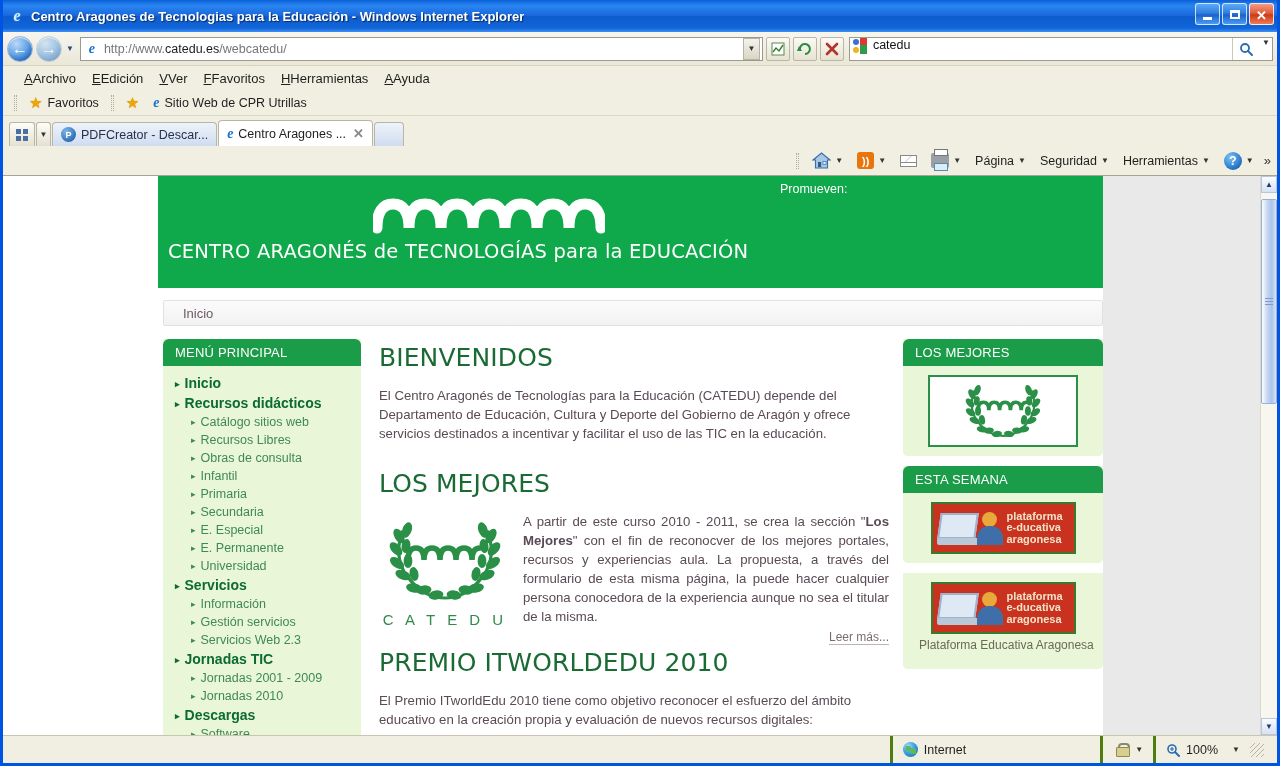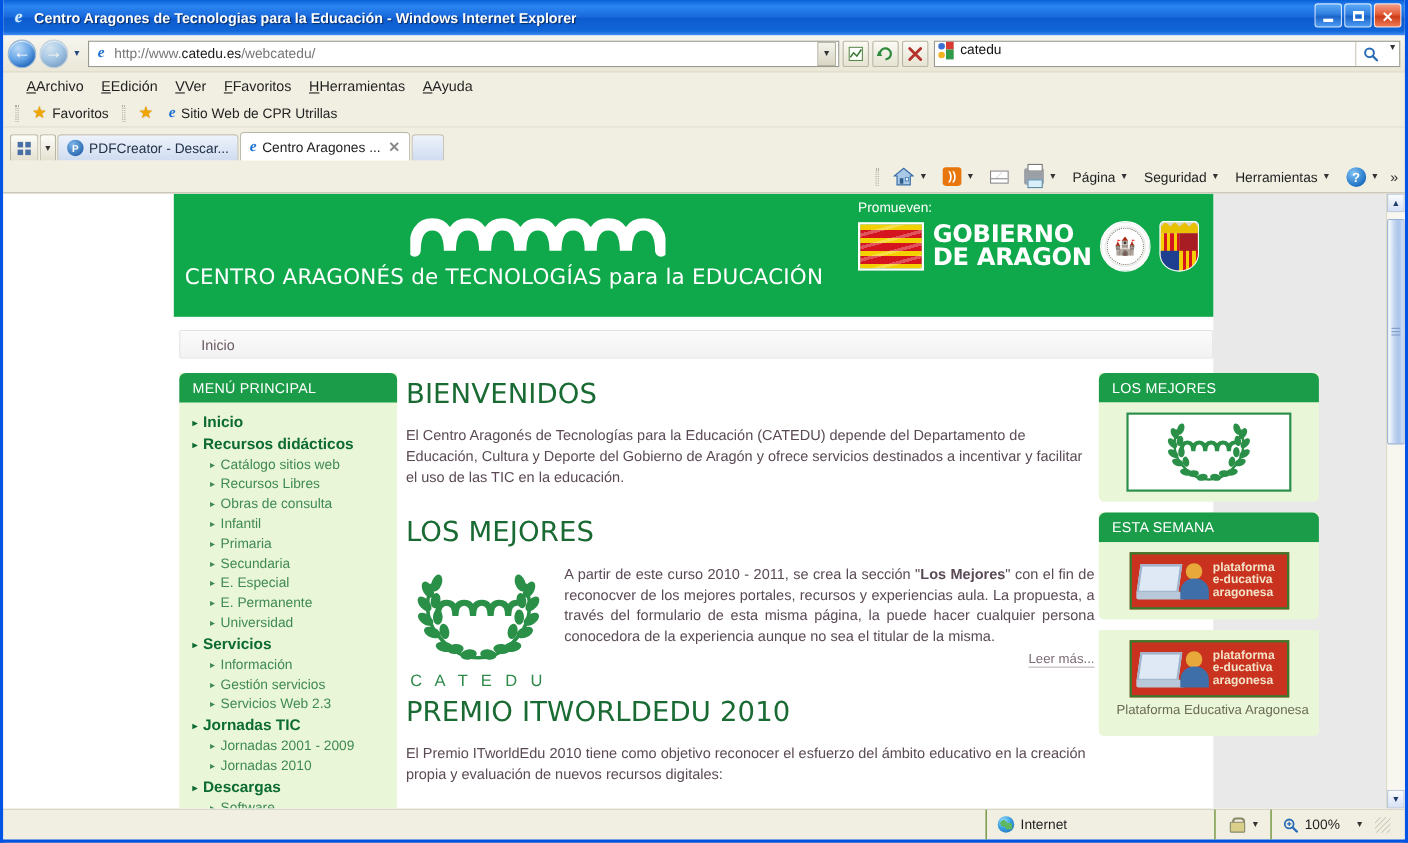--- a/index.html
+++ b/index.html
@@ -250,21 +250,21 @@
   
   .crumbbar {
     margin: 12px 0 0 160px; width: 940px; height: 26px;
     background: linear-gradient(180deg,#fbfbfb,#f2f2f2);
     border: 1px solid #e2e2e2; border-radius: 2px;
     display: flex; align-items: center; padding-left: 19px;
     color: #6b5a64; font-size: 13px;
   }
 
   
-  .cols { display: flex; margin: 13px 0 0 160px; width: 1036px; gap: 0; align-items: flex-start; }
+  .cols { display: flex; margin: 13px 0 0 160px; width: 940px; gap: 10px; align-items: flex-start; }
   .col-left { width: 198px; flex: 0 0 198px; }
   .col-main { flex: 1; padding: 0 4px 0 8px; }
   .col-right { width: 200px; flex: 0 0 200px; }
 
   .modbox { background: #eaf6d8; border-radius: 0 0 5px 5px; padding-bottom: 8px; }
   .modhead {
     background: #1a9c49; color: #fff; font-size: 13px;
     padding: 6px 12px; border-radius: 6px 6px 0 0; letter-spacing: .2px;
   }
   .menu ul { list-style: none; margin: 0; padding: 7px 0 0 0; }
@@ -339,21 +339,21 @@
   .sc-grip { width: 8px; height: 7px; border-top: 1px solid #7d9cc8; border-bottom: 1px solid #7d9cc8; }
   .sc-grip::after { content:""; display:block; margin-top:2px; border-top:1px solid #7d9cc8; }
 
   
   .statusbar {
     height: 28px; flex: 0 0 28px; background: #f1efe2;
     border-top: 1px solid #c9c5b2; display: flex; align-items: center;
     font-size: 12.5px; color: #1f1f1f;
   }
   .sb-left { flex: 1; }
-  .sb-zone { display: flex; align-items: center; gap: 6px; padding: 0 10px; border-left: 1px solid #4d7c0f; height: 100%; }
+  .sb-zone { display: flex; align-items: center; gap: 6px; padding: 0 10px; border-left: 3px solid #4d7c0f; height: 100%; }
   .globe {
     width: 15px;height:15px;border-radius:50%;
     background: radial-gradient(circle at 35% 30%, #9fe0ff 0%, #3a9fe0 45%, #1a6aa8 100%);
     position: relative; overflow: hidden;
   }
   .globe::after{content:"";position:absolute;left:2px;top:3px;width:11px;height:9px;
     background: radial-gradient(circle at 30% 40%, #5eb860 0 30%, transparent 31%),
                 radial-gradient(circle at 75% 70%, #5eb860 0 32%, transparent 33%);}
   .lock-ico { position: relative; width: 16px; height: 15px; }
   .lock-ico::before{content:"";position:absolute;left:5px;top:1px;width:8px;height:7px;border:2px solid #8a8a6a;border-bottom:none;border-radius:4px 4px 0 0;}
@@ -523,37 +523,20 @@
   <div class="viewport">
     <div class="page">
       <div class="page-inner">
 
         <div class="banner">
           <svg class="wave-logo" width="232" height="36" viewBox="0 0 232 36">
             <path d="M4 30 Q4 6 20 6 Q36 6 36 30 Q36 6 52 6 Q68 6 68 30 Q68 6 84 6 Q100 6 100 30 Q100 6 116 6 Q132 6 132 30 Q132 6 148 6 Q164 6 164 30 Q164 6 180 6 Q196 6 196 30 Q196 6 212 6 Q228 6 228 30" fill="none" stroke="#ffffff" stroke-width="11" stroke-linecap="round"></path>
           </svg>
           <div class="banner-title">CENTRO ARAGONÉS de TECNOLOGÍAS para la EDUCACIÓN</div>
           <div class="promueven">Promueven:</div>
-          <div class="gob-block">
-            <div class="gob-flag"></div>
-            <div class="gob-text">
-              <div>GOBIERNO</div>
-              <div>DE ARAGON</div>
-            </div>
-            <div class="seal">
-                <span class="seal-castle">🏰</span>
-              </div>
-            <div class="shield">
-              <i class="crown"></i>
-              <i class="q1"></i>
-              <i class="q2"></i>
-              <i class="q3"></i>
-              <i class="q4"></i>
-            </div>
-          </div>
         </div>
 
         <div class="crumbbar">
           <span>Inicio</span>
         </div>
 
         <div class="cols">
 
           <div class="col-left">
             <div class="modbox">

